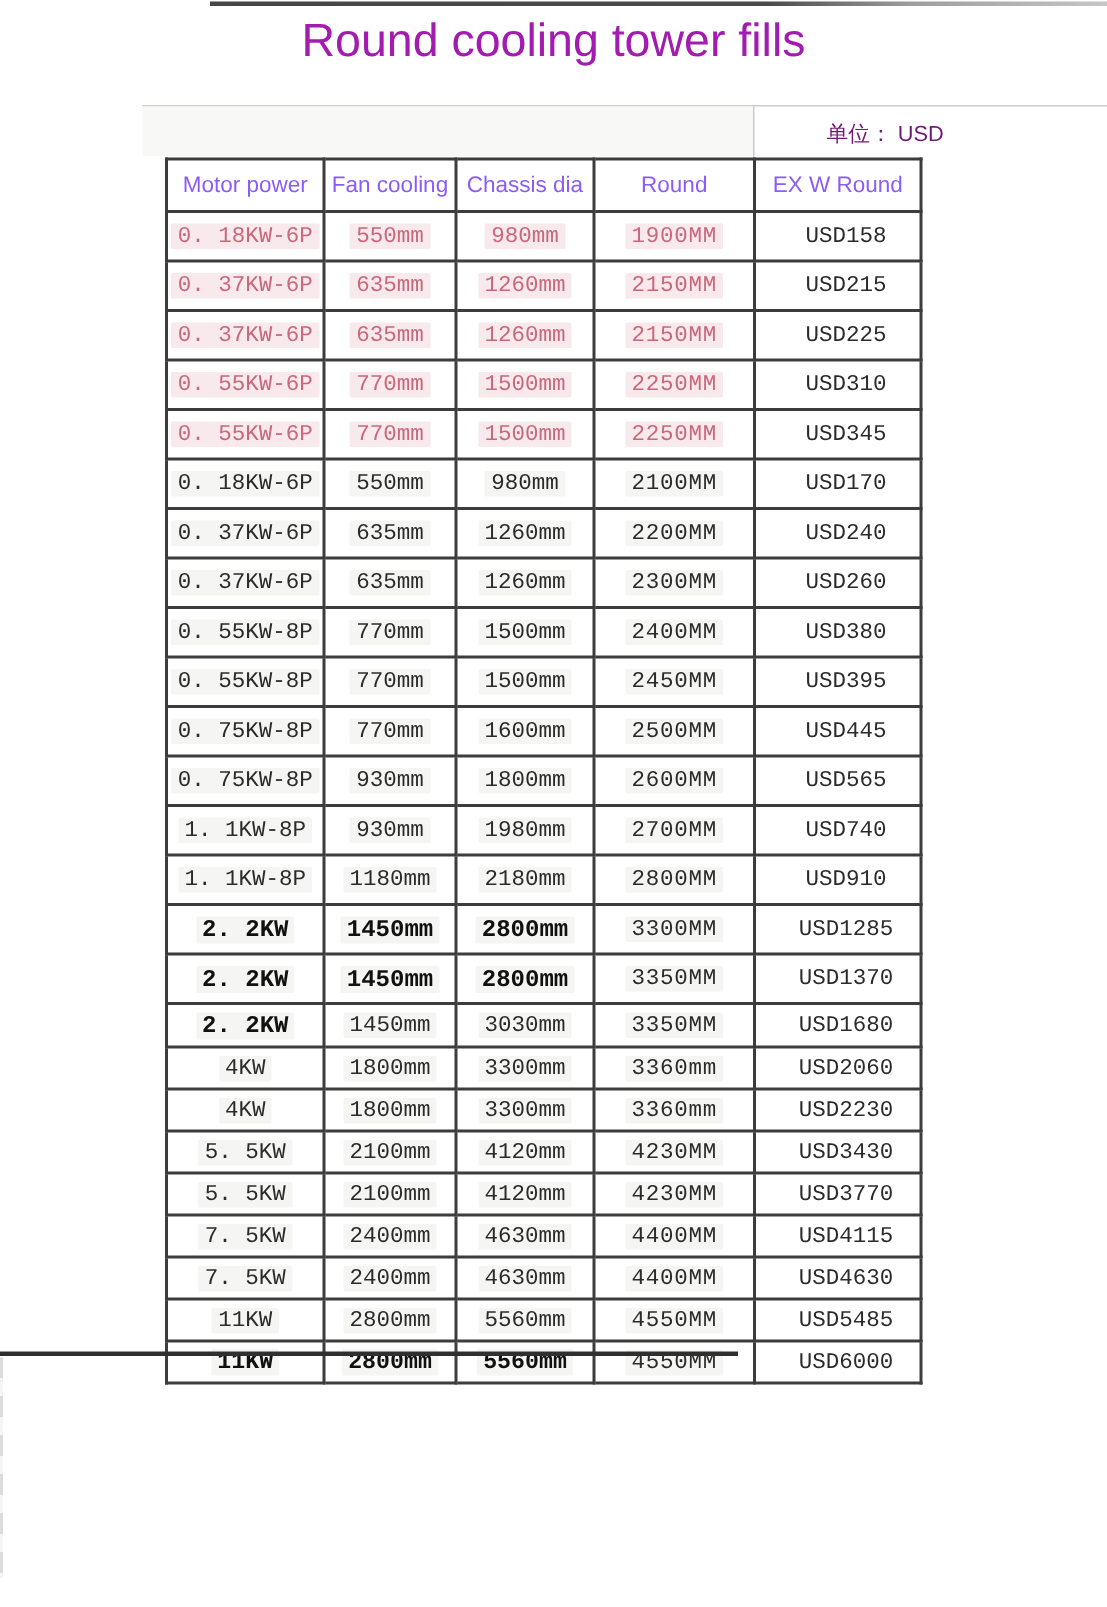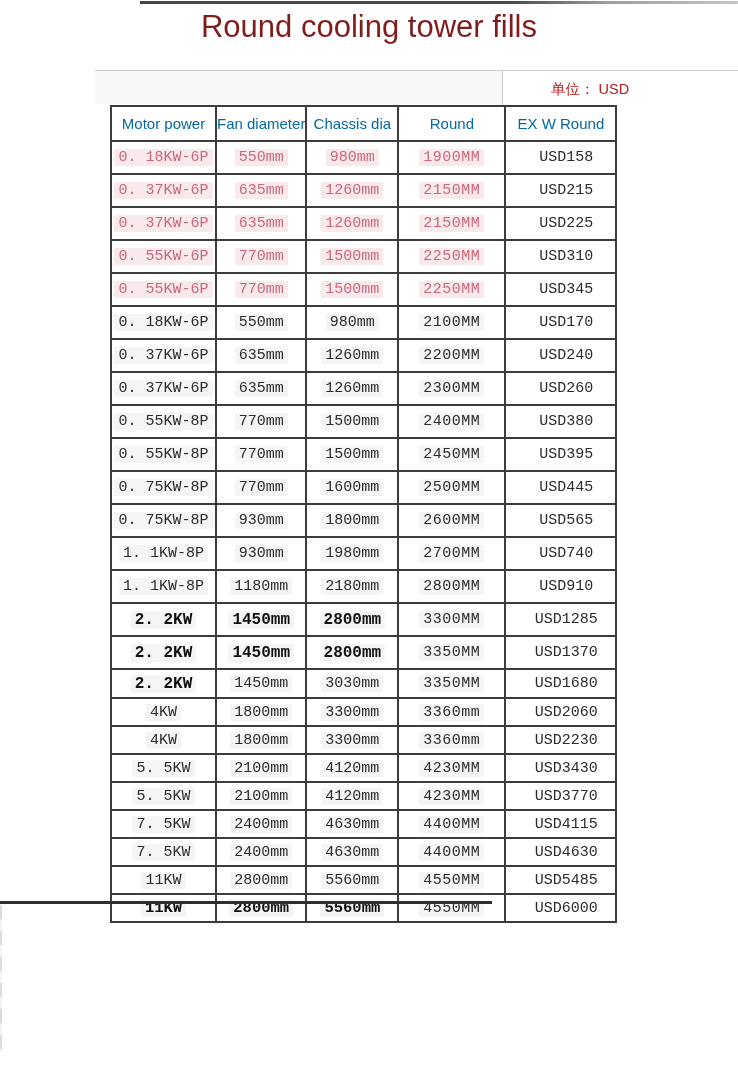--- a/index.html
+++ b/index.html
@@ -6,37 +6,37 @@
   .page{
     position:relative;width:738px;height:1071px;background:#ffffff;
     font-family:"Liberation Sans",sans-serif;overflow:hidden;
   }
   .top-edge-line{
     position:absolute;left:140px;top:1px;width:598px;height:3px;
     background:linear-gradient(to right,#464646 0%,#4a4a4a 62%,#9d9d9d 78%,#c6c6c6 100%);
   }
   .title{
     position:absolute;left:0;top:9px;width:738px;text-align:center;
-    font-size:31px;font-weight:400;color:#7f1d1d;letter-spacing:0px;
+    font-size:31px;font-weight:400;color:#a21caf;letter-spacing:0px;
   }
   .subheader-rule{position:absolute;left:95px;top:70px;width:643px;height:1px;background:#cccccc;}
   .subheader-tint{position:absolute;left:95px;top:71px;width:407px;height:33px;background:#f8f8f6;}
   .subheader-vline{position:absolute;left:502px;top:70px;width:1px;height:35px;background:#cccccc;}
-  .unit-label{position:absolute;left:551px;top:80px;font-size:14.5px;color:#b91c1c;}
+  .unit-label{position:absolute;left:551px;top:80px;font-size:14.5px;color:#701a75;}
 
   .main-table{
     position:absolute;left:110px;top:105px;border-collapse:collapse;table-layout:fixed;
   }
   .main-table th,.main-table td{
     border:2px solid #3c3c3c;padding:0;overflow:hidden;white-space:nowrap;
   }
   .main-table thead tr{height:35px;}
   .main-table th{
     font-family:"Liberation Sans",sans-serif;font-size:15px;font-weight:400;
-    color:#0369a1;text-align:center;background:#fff;
+    color:#8b5cf6;text-align:center;background:#fff;
   }
   .main-table tbody td{
     text-align:center;vertical-align:middle;
     font-family:"Liberation Mono","DejaVu Sans Mono",monospace;
     font-size:15px;color:#2b2b2b;background:#fff;
   }
   .main-table tbody tr{height:33px;text-decoration:underline;}
   .main-table tbody tr:nth-child(17){height:29px;}
   .main-table tbody tr:nth-child(n+18){height:28px;}
 
@@ -80,21 +80,21 @@
     <colgroup>
       <col style="width:105px">
       <col style="width:88px">
       <col style="width:92px">
       <col style="width:107px">
       <col style="width:111px">
     </colgroup>
     <thead>
       <tr>
           <th>Motor power</th>
-          <th>Fan diameter</th>
+          <th>Fan cooling</th>
           <th>Chassis dia</th>
           <th>Round</th>
           <th>EX W Round</th>
         </tr>
     </thead>
     <tbody>
         <tr class="e-pink">
           <td class="col-motor"><span class="hl">0. 18KW-6P</span></td>
           <td class="col-fan"><span class="hl">550mm</span></td>
           <td class="col-chassis"><span class="hl">980mm</span></td>

